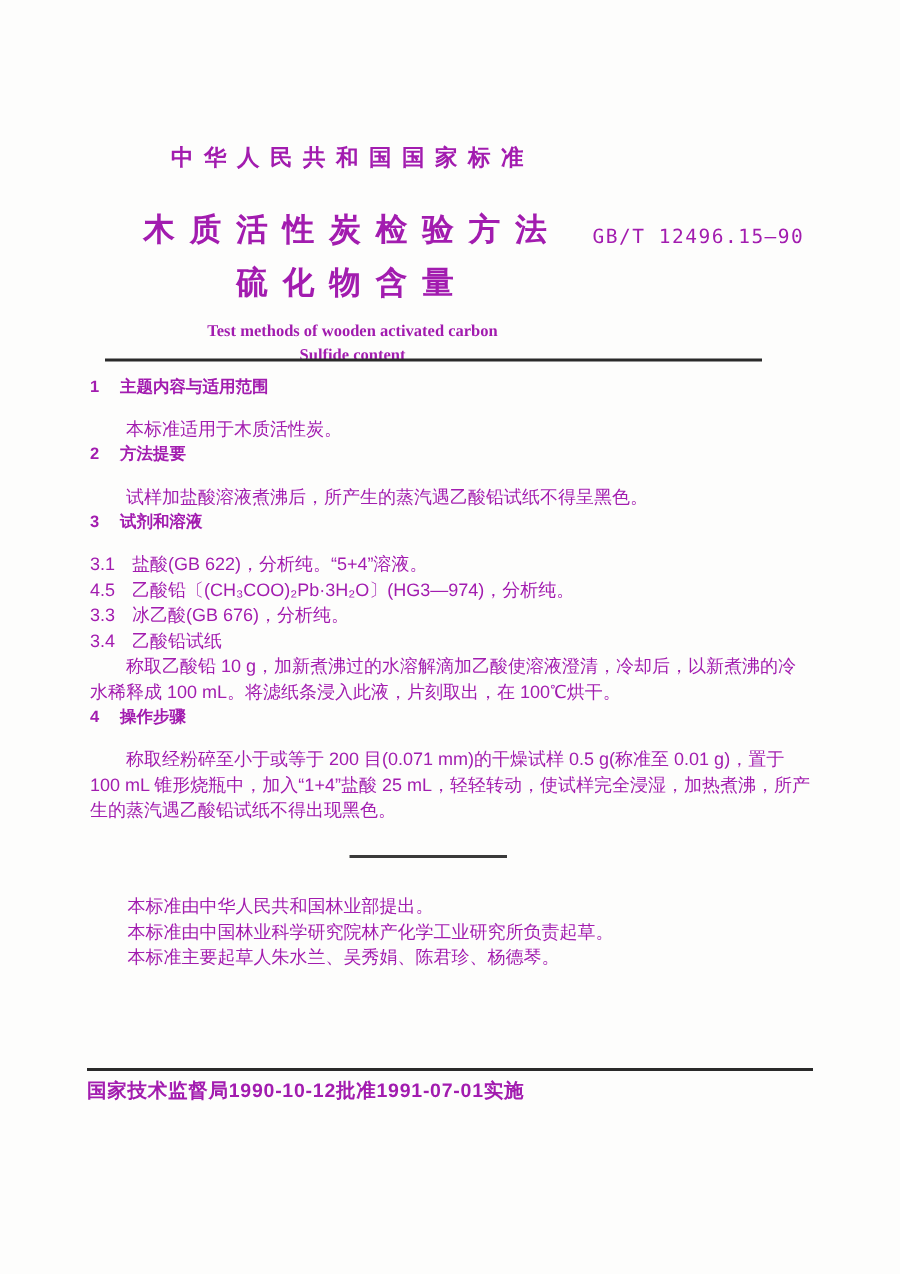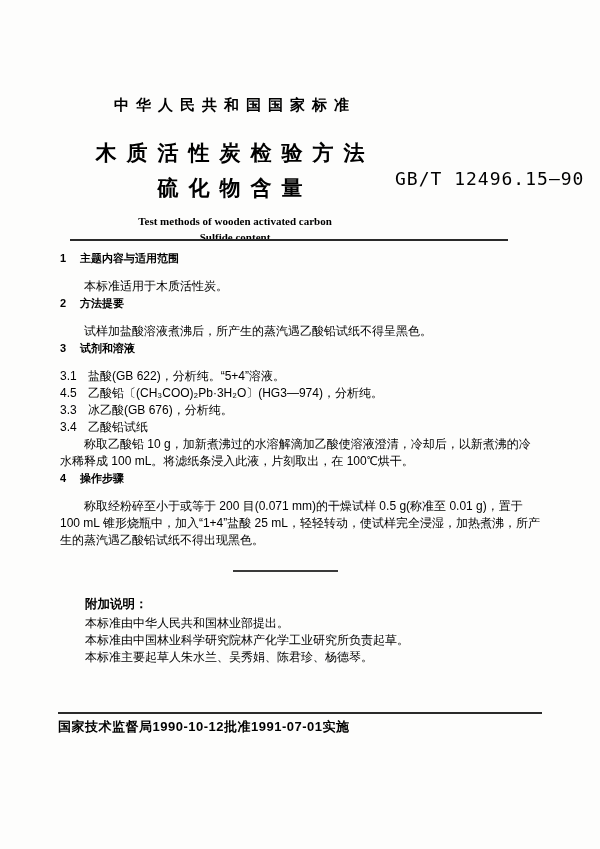--- a/index.html
+++ b/index.html
@@ -5,21 +5,21 @@
   html, body {
     margin: 0;
     padding: 0;
     background: #fdfdfc;
   }
   .page {
     position: relative;
     width: 600px;
     height: 849px;
     background: #fdfdfc;
-    color: #000000;
+    color: #a21caf;
     font-family: "Liberation Sans", sans-serif;
     overflow: hidden;
   }
   
   .header-block {
     position: absolute;
     left: 55px;
     top: 96px;
     width: 360px;
     text-align: center;
@@ -52,23 +52,23 @@
   }
   .title-en-2 {
     margin-top: 4px;
     font-family: "Liberation Serif", serif;
     font-weight: bold;
     font-size: 11px;
   }
   .std-number {
     position: absolute;
     left: 395px;
-    top: 168px;
+    top: 151px;
     font-family: "DejaVu Sans Mono", monospace;
-    font-size: 18px;
+    font-size: 13px;
     letter-spacing: 1px;
     white-space: nowrap;
   }
   .header-rule {
     position: absolute;
     left: 70px;
     top: 239px;
     width: 438px;
     height: 2px;
     background: #2a2a2a;
@@ -189,21 +189,20 @@
     <p class="para">称取乙酸铅 10 g，加新煮沸过的水溶解滴加乙酸使溶液澄清，冷却后，以新煮沸的冷水稀释成 100 mL。将滤纸条浸入此液，片刻取出，在 100℃烘干。</p>
 
     <div class="sec-heading">
       <span class="sec-num">4</span><span>操作步骤</span>
     </div>
     <p class="para">称取经粉碎至小于或等于 200 目(0.071 mm)的干燥试样 0.5 g(称准至 0.01 g)，置于 100 mL 锥形烧瓶中，加入“1+4”盐酸 25 mL，轻轻转动，使试样完全浸湿，加热煮沸，所产生的蒸汽遇乙酸铅试纸不得出现黑色。</p>
 
     <div class="end-divider"></div>
 
     <div class="appendix">
-      <div class="appendix-heading">附加说明：</div>
       <div class="appendix-line">本标准由中华人民共和国林业部提出。</div>
       <div class="appendix-line">本标准由中国林业科学研究院林产化学工业研究所负责起草。</div>
       <div class="appendix-line">本标准主要起草人朱水兰、吴秀娟、陈君珍、杨德琴。</div>
     </div>
 
   </div>
 
   <div class="footer-rule"></div>
   <div class="footer-row">
     <span>国家技术监督局1990-10-12批准</span>

